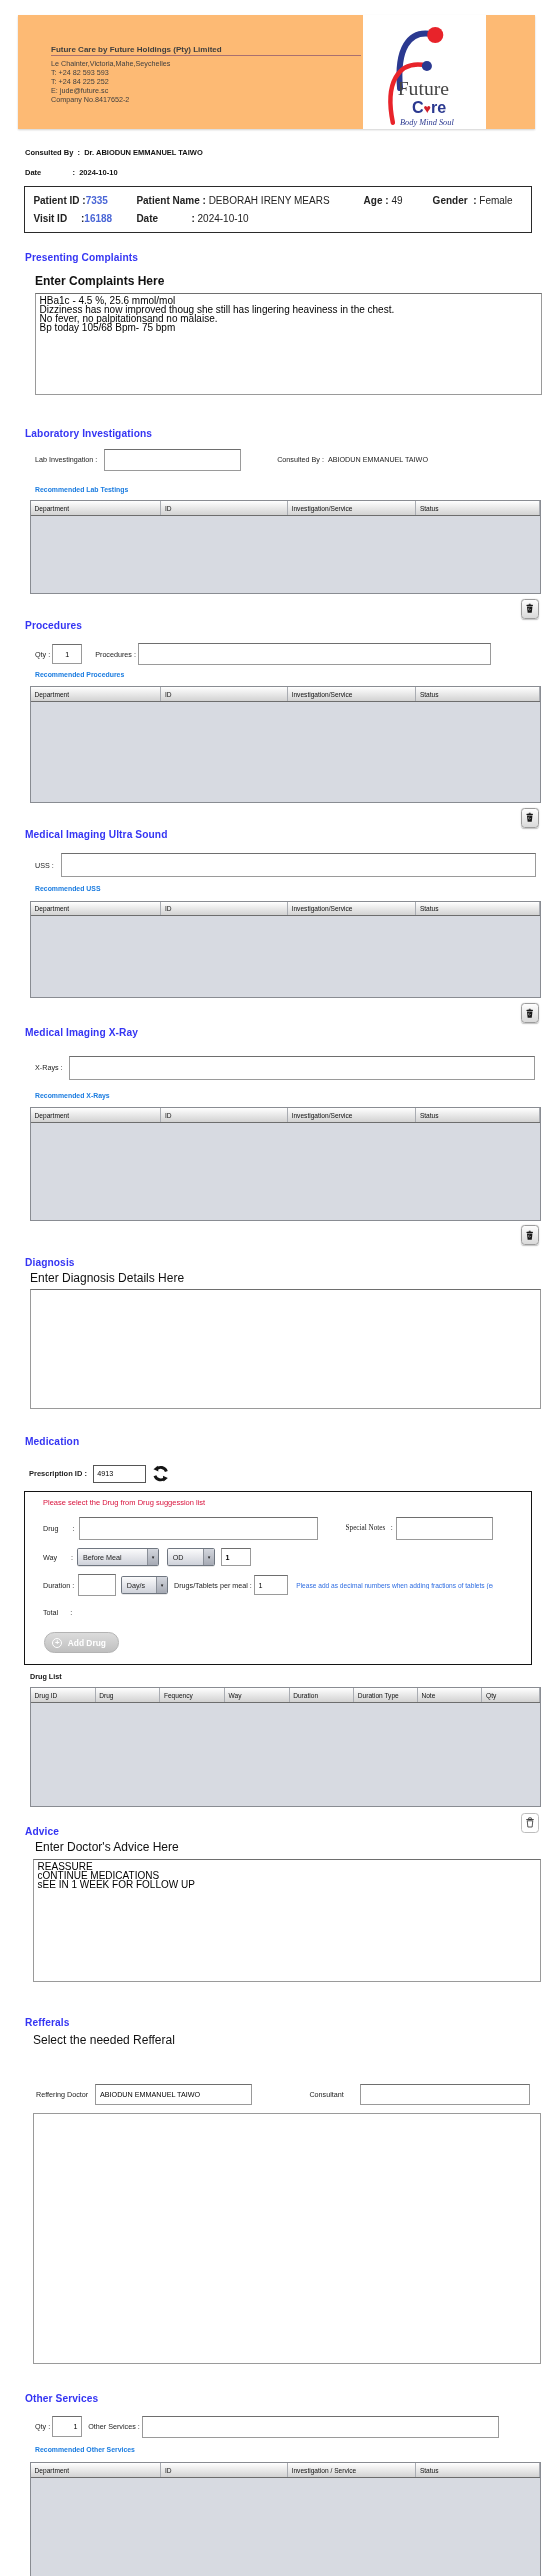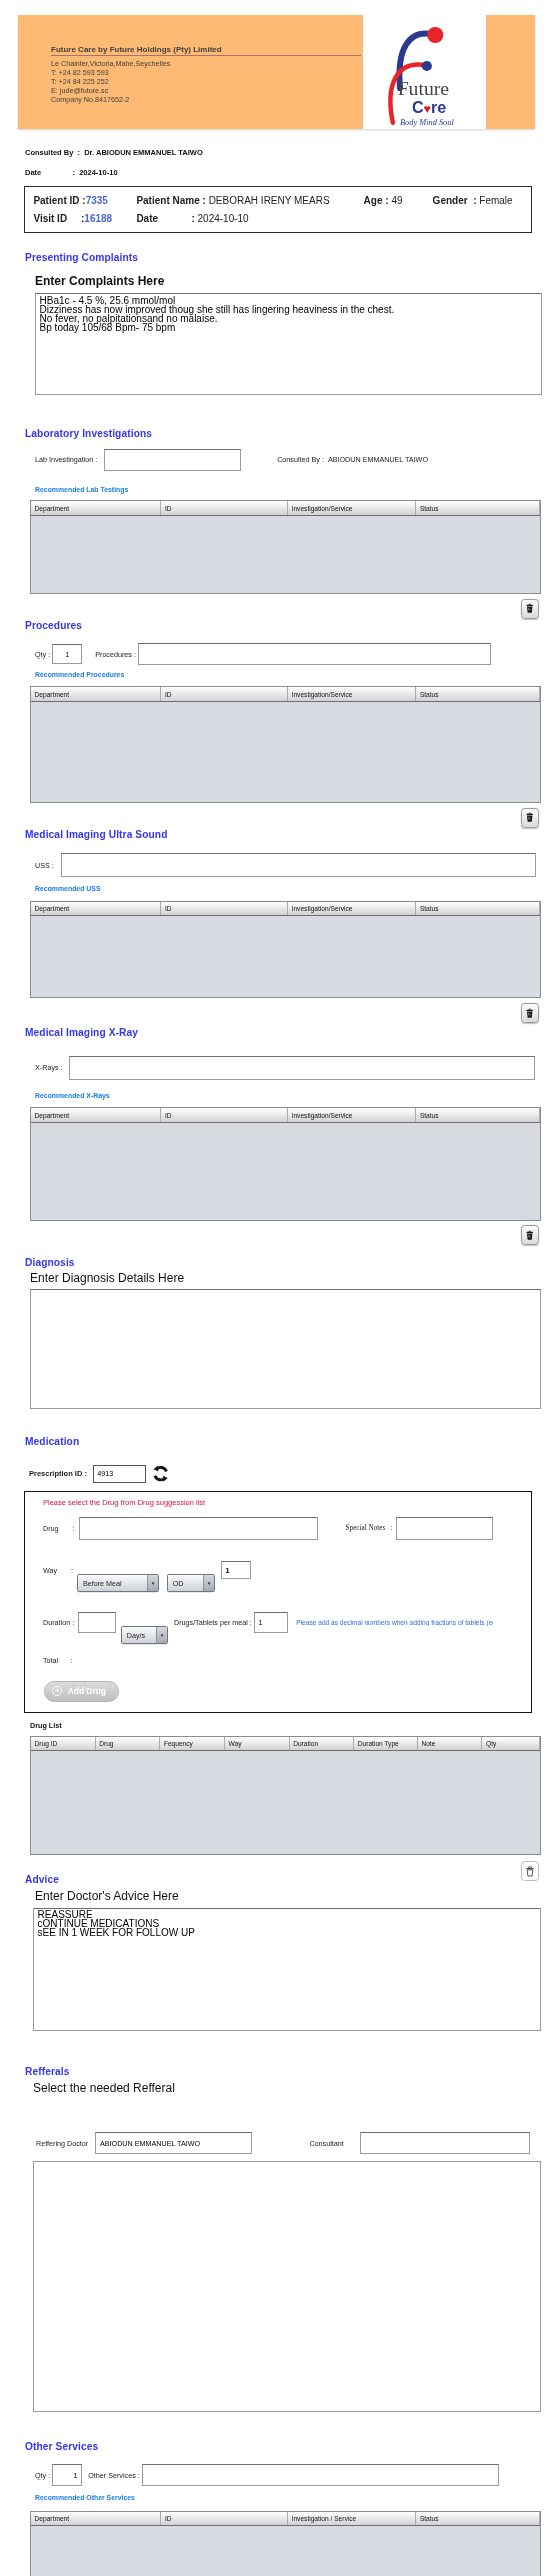--- a/index.html
+++ b/index.html
@@ -64,21 +64,21 @@
   .rx-row { display:flex; align-items:center; margin:18px 0 0 29px; }
   .rx-label { font-size:7.5px; font-weight:bold; }
   .rx-input { width:53px; height:18px; border:0.6px solid #555; margin-left:3.6px; }
   .refresh-btn { margin-left:6px; background:none; border:none; cursor:pointer; display:flex; }
   .med-box { margin:8.4px 0 0 24px; width:508px; border:1.8px solid #141414; padding:6px 0 10.8px 0; }
   .warn { margin-left:18px; font-size:7.5px; color:#d8103a; }
   .med-row { display:flex; align-items:center; margin:8.4px 0 0 18px; font-size:7.2px; }
   .combo {
     display:flex; align-items:center; justify-content:space-between; height:18px;
     border:0.6px solid #6f7680; border-radius:1.8px; background:linear-gradient(#fbfbfc,#cfd2da);
-    font-size:7.2px; padding-left:4.8px; cursor:pointer; box-shadow:0 0.6px 0.6px rgba(0,0,0,.18);margin-top:26px;
+    font-size:7.2px; padding-left:4.8px; cursor:pointer; box-shadow:0 0.6px 0.6px rgba(0,0,0,.18);
   }
   .dd-arrow {
     width:10.8px; height:100%; display:flex; align-items:center; justify-content:center;
     border-left:0.6px solid #8a8f98; background:linear-gradient(#d4d7de,#a6aab4);
     font-size:4.2px; color:#1a1a1a; border-radius:0 1.2px 1.2px 0;
   }
   .note-blue { color:#2f6de1; font-size:6.6px; margin-left:8.4px; white-space:nowrap; overflow:hidden; max-width:197px; }
   .add-drug {
     display:inline-flex; align-items:center; gap:5.4px; margin:15.5px 0 0 19px;
     background:linear-gradient(#dcdcdc,#bfbfbf); border:0.6px solid #b3b3b3; border-radius:10.2px;

